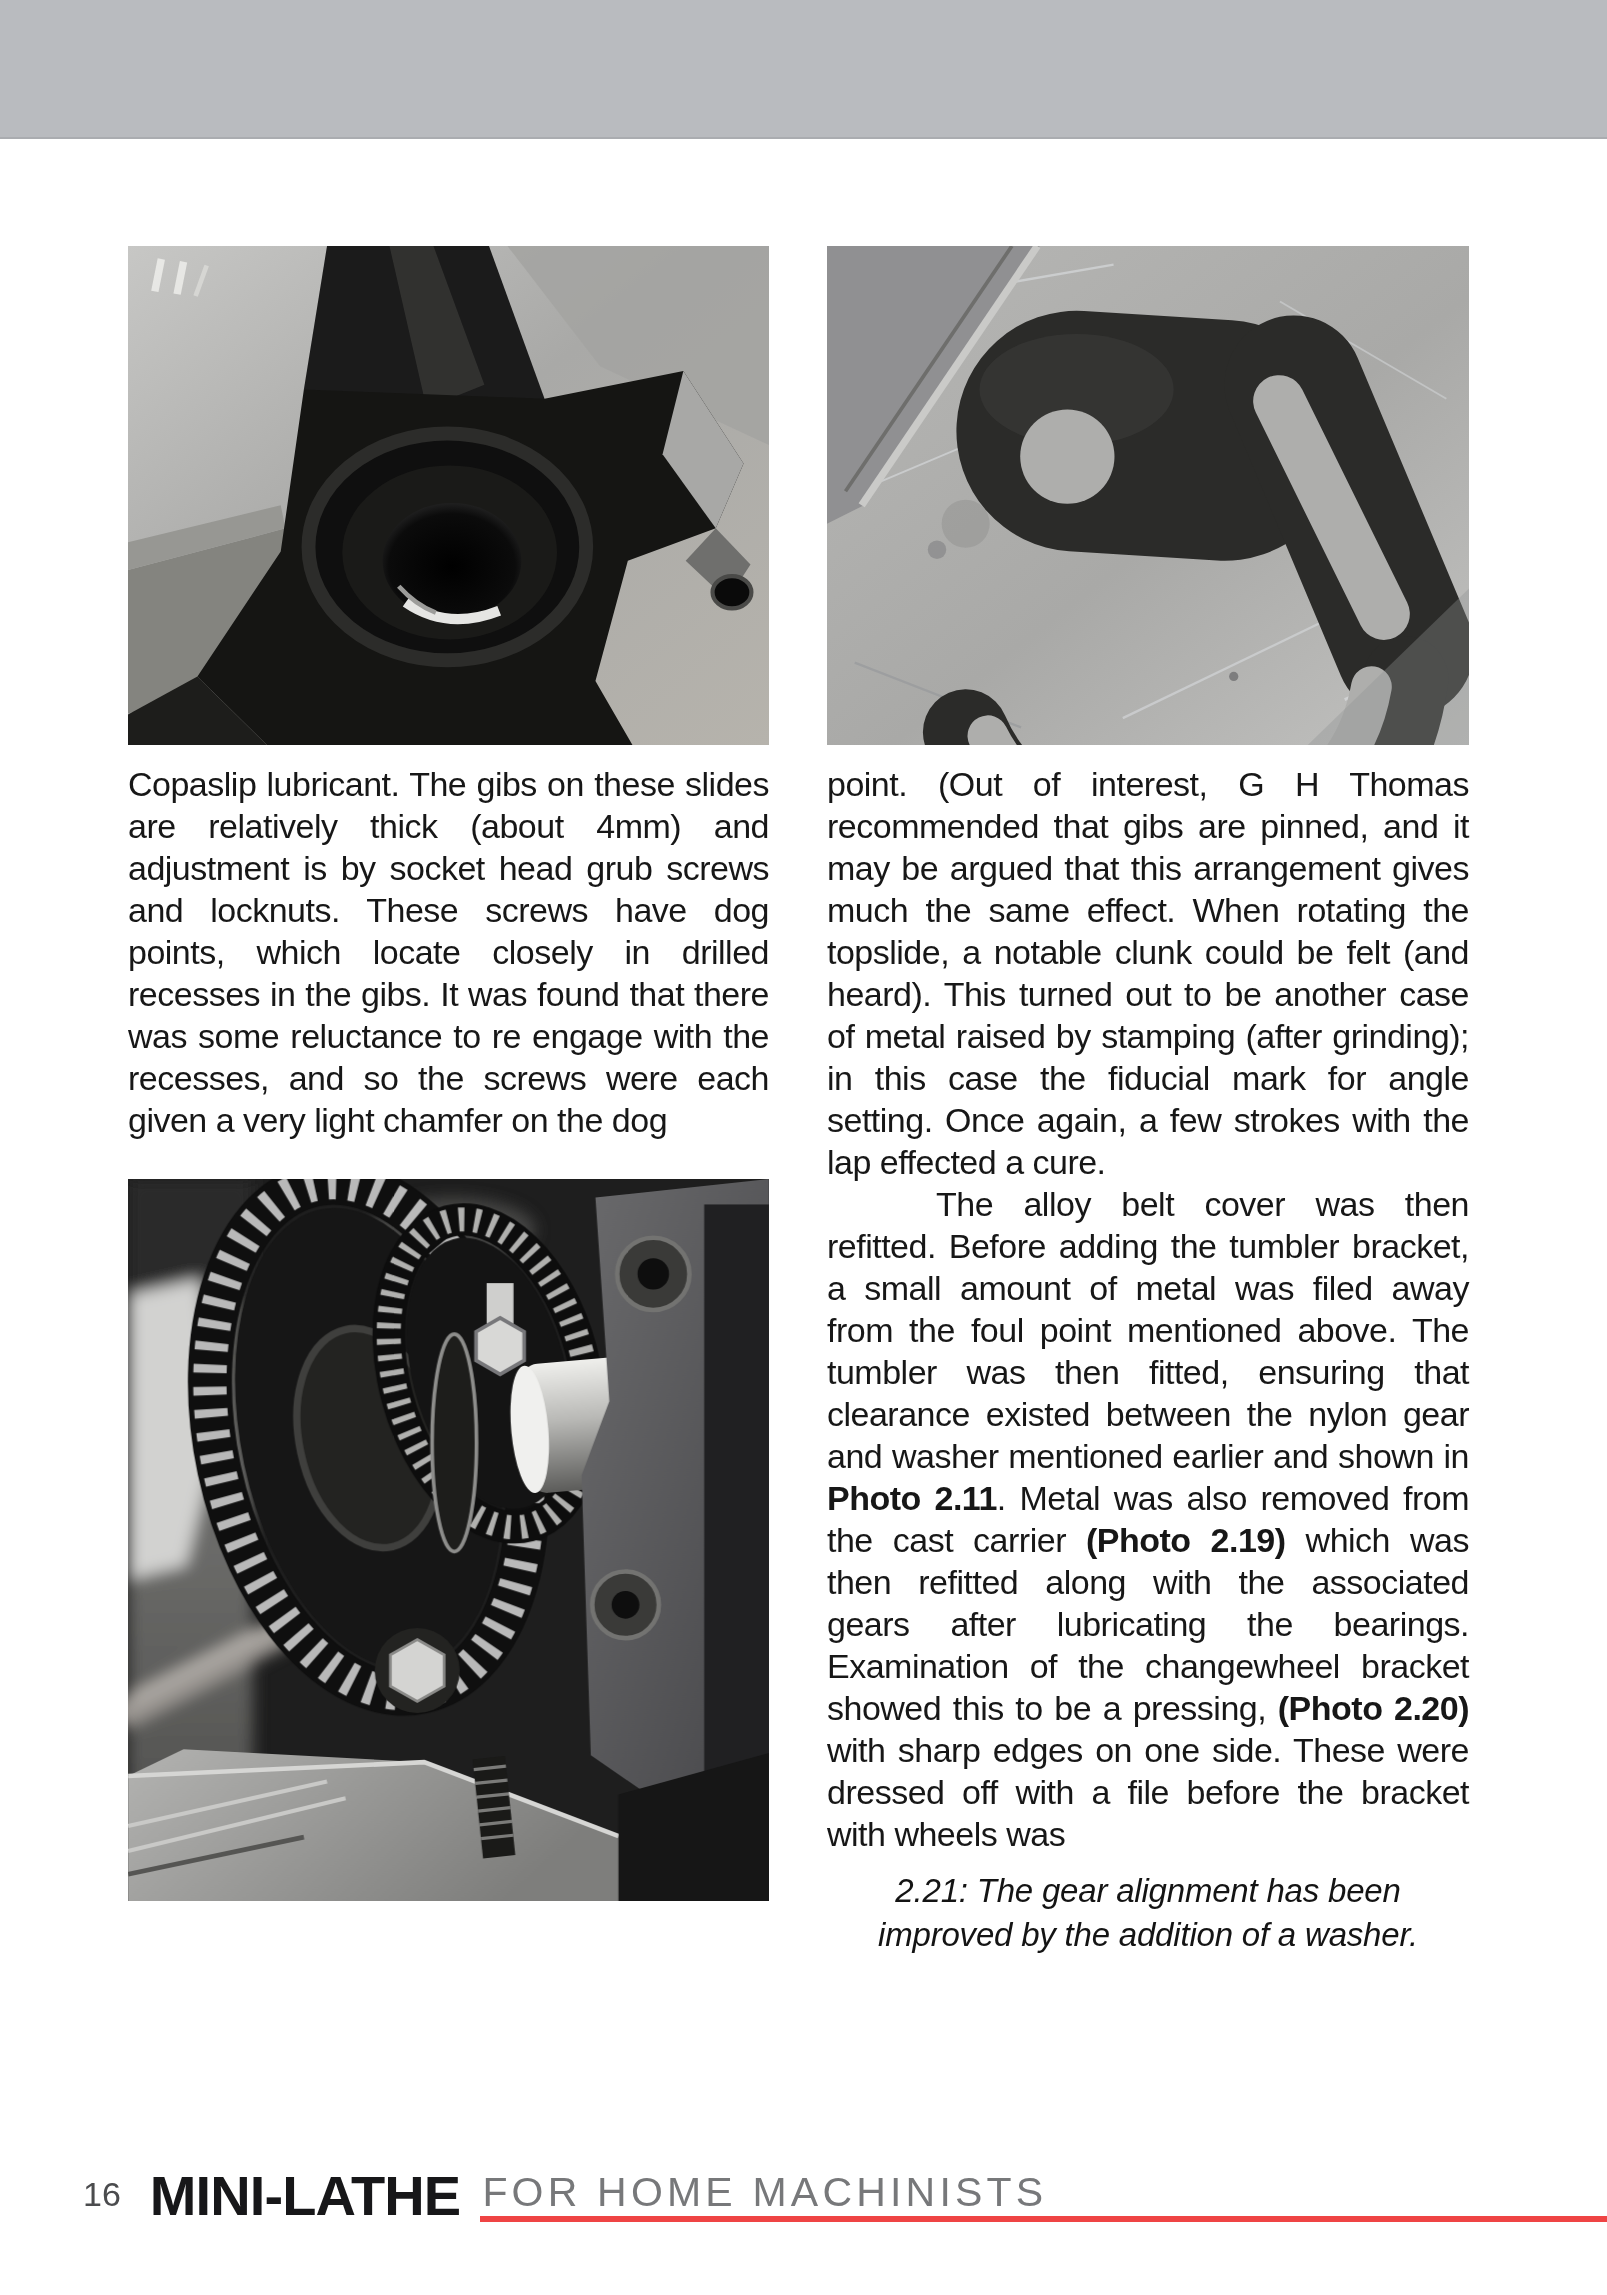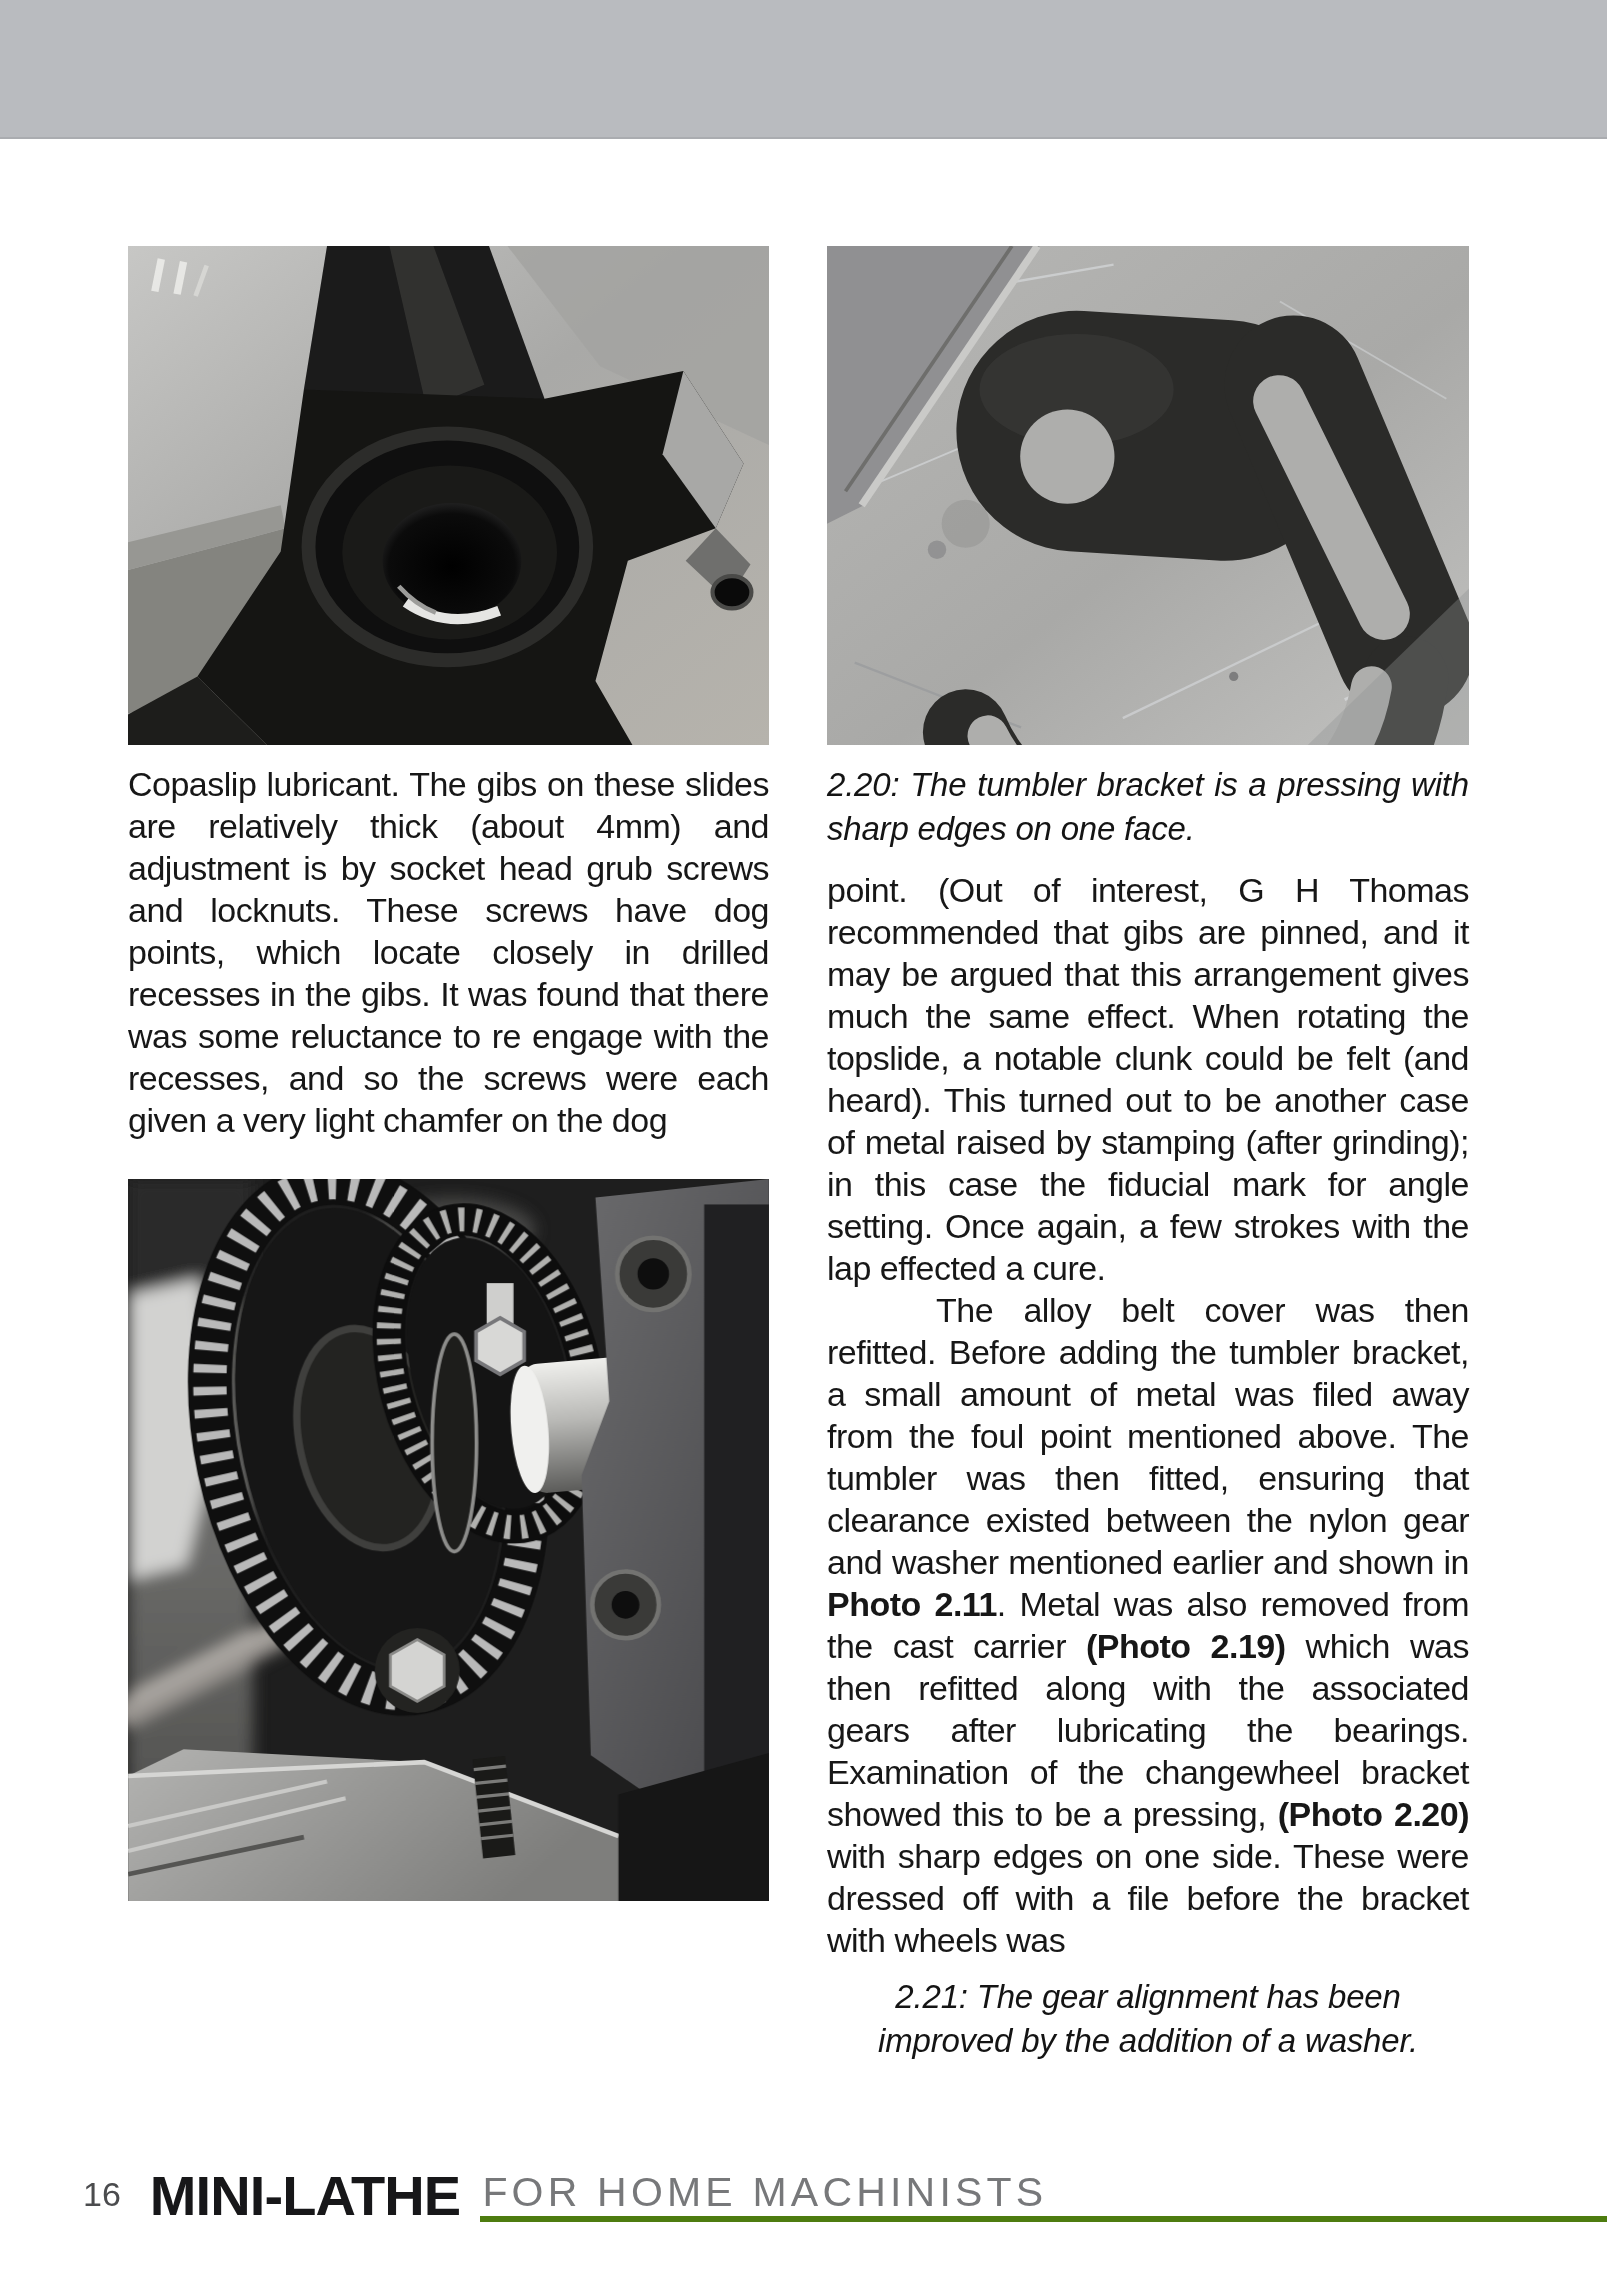--- a/index.html
+++ b/index.html
@@ -68,21 +68,21 @@
   .footer .booktitle {
     font-size: 56px; line-height: 46px;
     font-weight: 800;
     letter-spacing: -0.9px;
     color: #171719;
     margin-right: 19.4px;
     padding-bottom: 0.9px;
   }
   .footer .subwrap {
     flex: 1 1 auto;
-    border-bottom: 6px solid #4d7c0f;
+    border-bottom: 6px solid #ef4444;
     padding: 0 0 2.8px 2.8px;
     white-space: nowrap;
     overflow: hidden;
   }
   .footer .subtitle {
     font-size: 41px; line-height: 43px;
     font-weight: 400;
     letter-spacing: 4.2px;
     color: #77787a;
   }
@@ -266,21 +266,20 @@
           <path d="M300,1050 C420,1330 820,1400 1060,1260 C1180,1190 1235,1060 1252,935" fill="none" stroke="#2b2b29" stroke-width="185" stroke-linecap="round"></path>
           <ellipse cx="540" cy="310" rx="210" ry="120" fill="#3d3d3b" opacity="0.55"></ellipse>
           <circle cx="520" cy="455" r="102" fill="#aeaeac"></circle>
           <line x1="978" y1="335" x2="1205" y2="795" stroke="#aeaeac" stroke-width="112" stroke-linecap="round"></line>
           <path d="M348,1058 C458,1282 790,1330 1008,1205 C1118,1140 1162,1042 1178,952" fill="none" stroke="#aeaeac" stroke-width="88" stroke-linecap="round"></path>
         </g>
         <polygon points="1389,740 1389,1078 1040,1078" fill="#8f9193" opacity="0.35"></polygon>
       </svg>
     </figure>
 
-    <figcaption class="caption">2.20: The tumbler bracket is a pressing with sharp edges on one face.</figcaption>
 
     <p class="bodytext"><span>point. (Out of interest, G H Thomas recommended that gibs are pinned, and it may be argued that this arrangement gives much the same effect. When rotating the topslide, a notable clunk could be felt (and heard). This turned out to be another case of metal raised by stamping (after grinding); in this case the fiducial mark for angle setting. Once again, a few strokes with the lap effected a cure.</span></p>
 
     <p class="bodytext cont indent"><span>The alloy belt cover was then refitted. Before adding the tumbler bracket, a small amount of metal was filed away from the foul point mentioned above. The tumbler was then fitted, ensuring that clearance existed between the nylon gear and washer mentioned earlier and shown in </span><b>Photo 2.11</b><span>. Metal was also removed from the cast carrier </span><b>(Photo 2.19)</b><span> which was then refitted along with the associated gears after lubricating the bearings. Examination of the changewheel bracket showed this to be a pressing, </span><b>(Photo 2.20)</b><span> with sharp edges on one side. These were dressed off with a file before the bracket with wheels was</span></p>
 
     <figcaption class="caption left-align">2.21: The gear alignment has been improved by the addition of a washer.</figcaption>
   </div>
 
   <div class="footer">
     <span class="pagenum">16</span>

